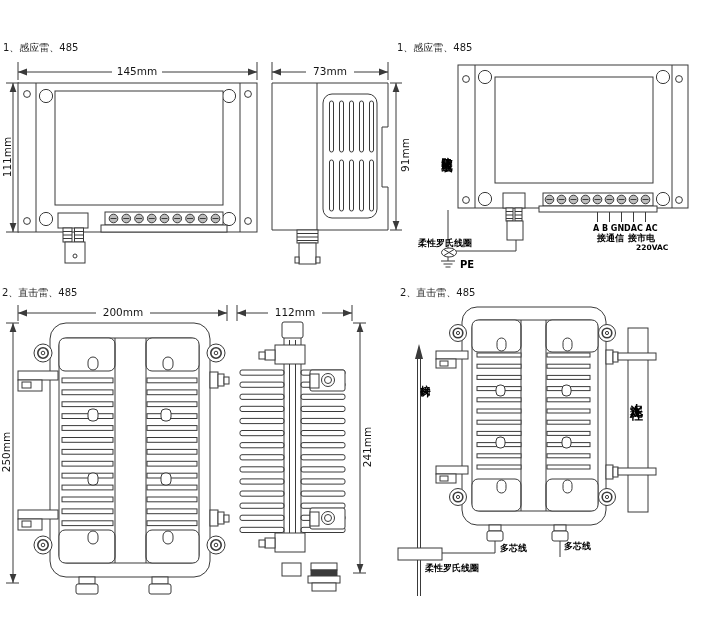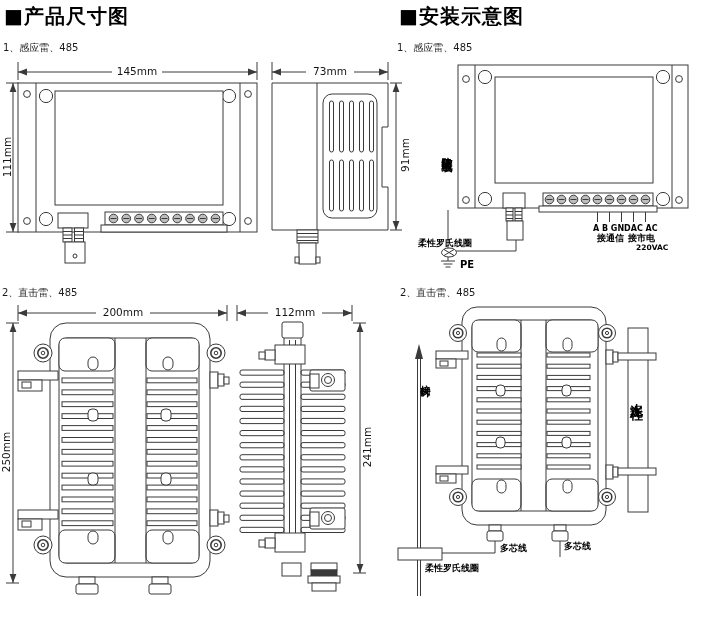--- a/index.html
+++ b/index.html
@@ -23,24 +23,22 @@
   text.c9{font-size:9px;font-weight:600;}
   text.c8{font-size:8px;font-weight:600;}
   text.c7{font-size:7.5px;font-weight:600;}
   text.pe{font-size:10px;font-weight:700;}
 </style>
 </head>
 <body>
 
 <div class="page">
 
-  <div class="title" style="left:4px;top:3px;">■产品尺寸图</div>
   <div class="sub" style="left:3px;top:41px;">1、感应雷、485</div>
   <div class="sub" style="left:2px;top:286px;">2、直击雷、485</div>
-  <div class="title" style="left:399px;top:3px;">■安装示意图</div>
   <div class="sub" style="left:397px;top:41px;">1、感应雷、485</div>
   <div class="sub" style="left:400px;top:286px;">2、直击雷、485</div>
 
   <svg width="719" height="640" viewBox="0 0 719 640">
 
     <g>
       <line x1="18" y1="62" x2="18" y2="80"></line>
         <line x1="257" y1="62" x2="257" y2="80"></line>
       <line x1="18" y1="72" x2="257" y2="72"></line>
       <polygon class="ar" points="18,72 27,68.6 27,75.4"></polygon>

